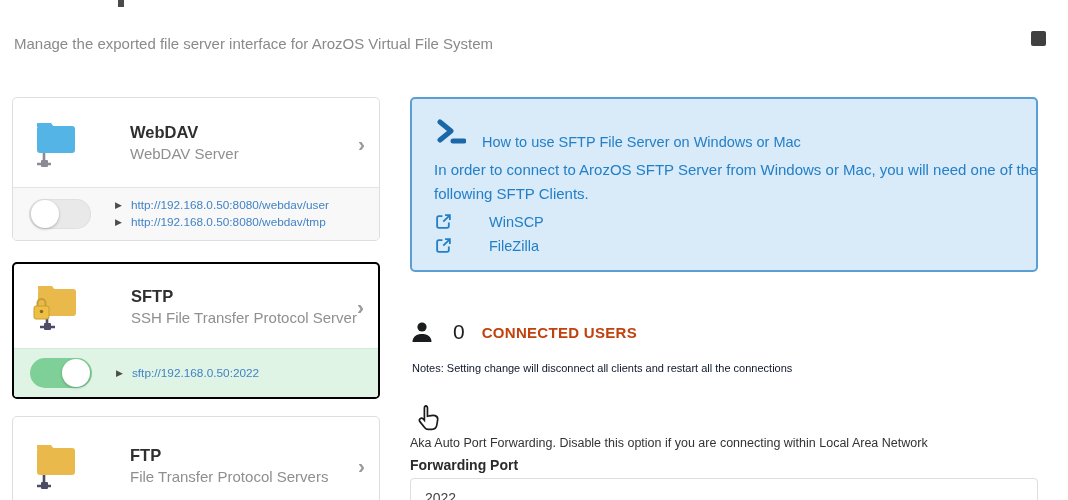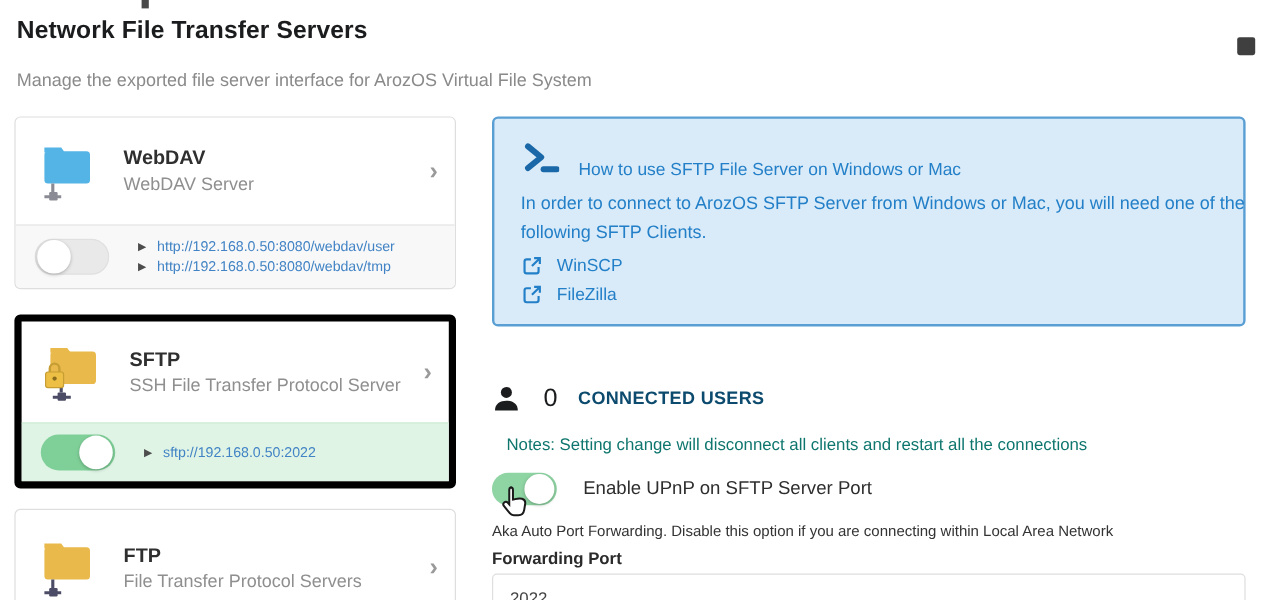--- a/index.html
+++ b/index.html
@@ -10,22 +10,22 @@
   .page-header { position:absolute; left:14px; top:14px; }
   .page-title { font-size:20.5px; font-weight:bold; color:#1b1c1d; letter-spacing:.1px; }
   .page-subtitle { font-size:15px; color:#8a8a8a; margin-top:21px; }
 
   .edge-artifact { position:absolute; left:118px; top:0; width:6px; height:7px; background:#4a4a4a; }
   .scroll-thumb { position:absolute; left:1031px; top:31px; width:15px; height:15px; background:#3f3f3f; border-radius:2px; }
 
   
   .left-col { position:absolute; left:12px; top:97px; width:368px; }
   .server-card { background:#fff; border:1px solid #dededf; border-radius:5px; margin-bottom:21px; overflow:hidden; }
-  .server-card.selected { border:6px solid #000000; margin-bottom:17px; }
-  .card-main { display:flex; align-items:center; padding:16px 18px; position:relative; }
+  .server-card.selected { border:2px solid #000000; margin-bottom:17px; }
+  .card-main { display:flex; align-items:center; padding:16px 18px; position:relative;gap:27px; }
   .card-main.h1a { height:89px; }
   .card-main.h1b { height:84px; }
   .card-main.h1c { height:96px; }
   .card-icon { width:50px; height:52px; margin-right:22px; flex:none; }
   .card-text { flex:1; min-width:0; }
   .card-title { font-size:16.5px; font-weight:bold; color:#2f2f2f; }
   .card-sub { font-size:15px; color:#8f8f8f; margin-top:3px; }
   .card-chevron { position:absolute; right:14px; top:50%; transform:translateY(-50%);
      font-size:21px; color:#9a9a9a; font-weight:bold; line-height:1; }
   .card-footer { border-top:1px solid #e4e4e5; background:#f8f8f9; padding:9px 16px;
@@ -52,45 +52,44 @@
   .right-col { position:absolute; left:410px; top:97px; width:628px; height:403px; }
   .info-box { position:absolute; left:0; top:0; width:628px; height:175px;
      background:#d9eaf8; border:2px solid #5a9fd4; border-radius:5px; padding:18px 22px; }
   .info-head { display:flex; align-items:flex-start; }
   .terminal-icon { margin:2px 16px 0 2px; flex:none; }
   .info-title { font-size:15.5px; font-weight:bold; color:#1a68a8; }
   .info-subtitle { font-size:14.5px; color:#2380c8; margin-top:17px; }
   .info-body { font-size:15px; color:#2380c8; line-height:1.6; margin-top:8px; width:610px; }
   .client-link-row { display:flex; align-items:center; margin-top:7px; margin-left:1px; }
   .client-link-row .ext-icon { margin-right:12px; }
-  .client-link { font-size:14.5px; color:#2380c8; text-decoration:none; }
+  .client-link { font-size:14.5px; color:#2380c8; text-decoration:none;margin-left:25px; }
 
   .users-row { position:absolute; left:0; top:223px; display:flex; align-items:center; }
   .users-icon { margin-right:19px; }
   .users-count { font-size:21px; font-weight:300; color:#1b1c1d; margin-right:17px; }
-  .users-label { font-size:15px; font-weight:bold; color:#0c4a6e; letter-spacing:.3px; }
-
-  .notes-text { position:absolute; left:12px; top:265px; font-size:14px; color:#0f766e; }
+  .users-label { font-size:15px; font-weight:bold; color:#c2410c; letter-spacing:.3px; }
+
+  .notes-text { position:absolute; left:2px; top:265px; font-size:11px; color:#0f172a; }
 
   .upnp-row { position:absolute; left:0; top:297px; display:flex; align-items:center; }
   .upnp-label { font-size:15.5px; color:#2e2e2e; margin-left:22px; }
   .upnp-desc { position:absolute; left:0; top:339px; font-size:12.5px; color:#333; }
 
   .port-label { position:absolute; left:0; top:360px; font-size:14px; font-weight:bold; color:#2b2b2b; }
   .port-input { position:absolute; left:0; top:381px; width:628px; height:40px;
      border:1px solid #dededf; border-radius:4px; background:#fff; padding:11px 14px;
      font-size:14px; color:#444; font-family:"Liberation Sans", sans-serif; outline:none; }
 
   .cursor { position:absolute; left:417px; top:404px; z-index:50; pointer-events:none; }
 </style>
 </head>
 <body>
 
 <div class="page-header">
-  <div class="page-title">Network File Transfer Servers</div>
   <div class="page-subtitle">Manage the exported file server interface for ArozOS Virtual File System</div>
 </div>
 <div class="edge-artifact"></div>
 <div class="scroll-thumb"></div>
 
 <div class="left-col">
 
   <div class="server-card">
     <div class="card-main h1a">
       <svg class="card-icon" viewBox="0 0 50 52">
@@ -202,26 +201,20 @@
     <svg class="users-icon" width="24" height="24" viewBox="0 0 24 24">
       <circle cx="12" cy="7" r="4.6" fill="#1b1c1d"></circle>
       <path d="M2.5 22 c0-5.4 4.3-8 9.5-8 s9.5 2.6 9.5 8 z" fill="#1b1c1d"></path>
     </svg>
     <span class="users-count">0</span>
     <span class="users-label">CONNECTED USERS</span>
   </div>
 
   <div class="notes-text">Notes: Setting change will disconnect all clients and restart all the connections</div>
 
-  <div class="upnp-row">
-    <div class="toggle small on">
-        <div class="knob"></div>
-      </div>
-    <span class="upnp-label">Enable UPnP on SFTP Server Port</span>
-  </div>
   <div class="upnp-desc">Aka Auto Port Forwarding. Disable this option if you are connecting within Local Area Network</div>
 
   <div class="port-label">Forwarding Port</div>
   <input class="port-input" type="text" value="2022" style="">
 </div>
 
 <svg class="cursor" width="24" height="28" viewBox="0 0 16 20">
   <path d="M5.4 1.4 c.9 0 1.5.7 1.5 1.5 v5.9 l.9-.2 c2.3-.6 2.9-.8 4.5-.3 1.6.5 2.1 1.5 1.9 2.9 l-.6 3.7 c-.3 1.7-1.3 3.2-3.5 3.2 H7.4 c-1 0-1.8-.4-2.4-1.2 L1.5 12.6 c-.5-.7-.4-1.6.2-2.1.6-.5 1.6-.4 2.2.2 l.8.9 V2.9 c0-.8.7-1.5 1.5-1.5 z" fill="#ffffff" stroke="#1a1a1a" stroke-width="1.2"></path>
 </svg>
 

